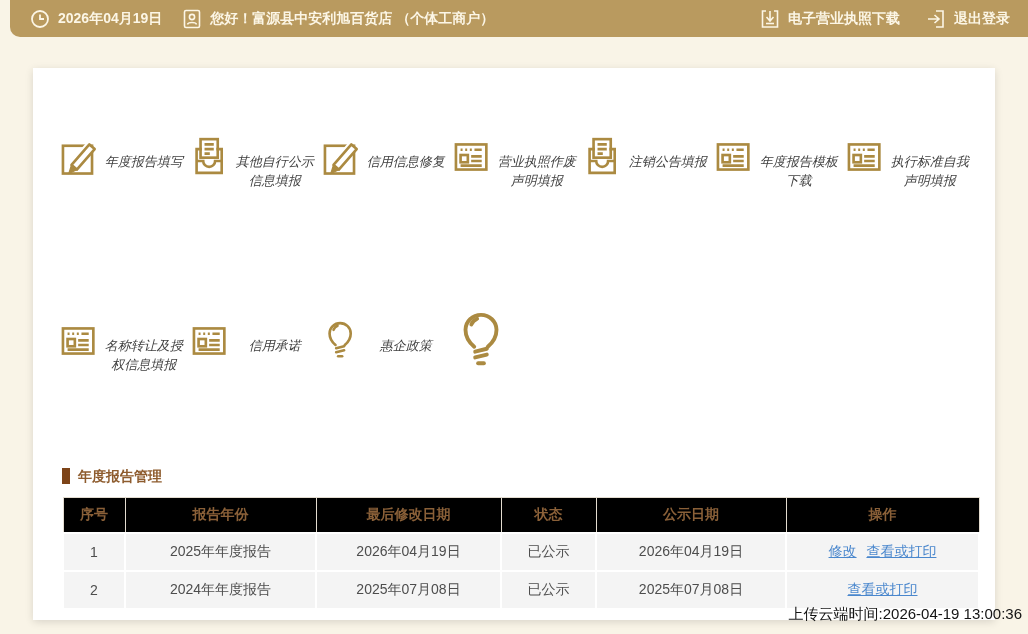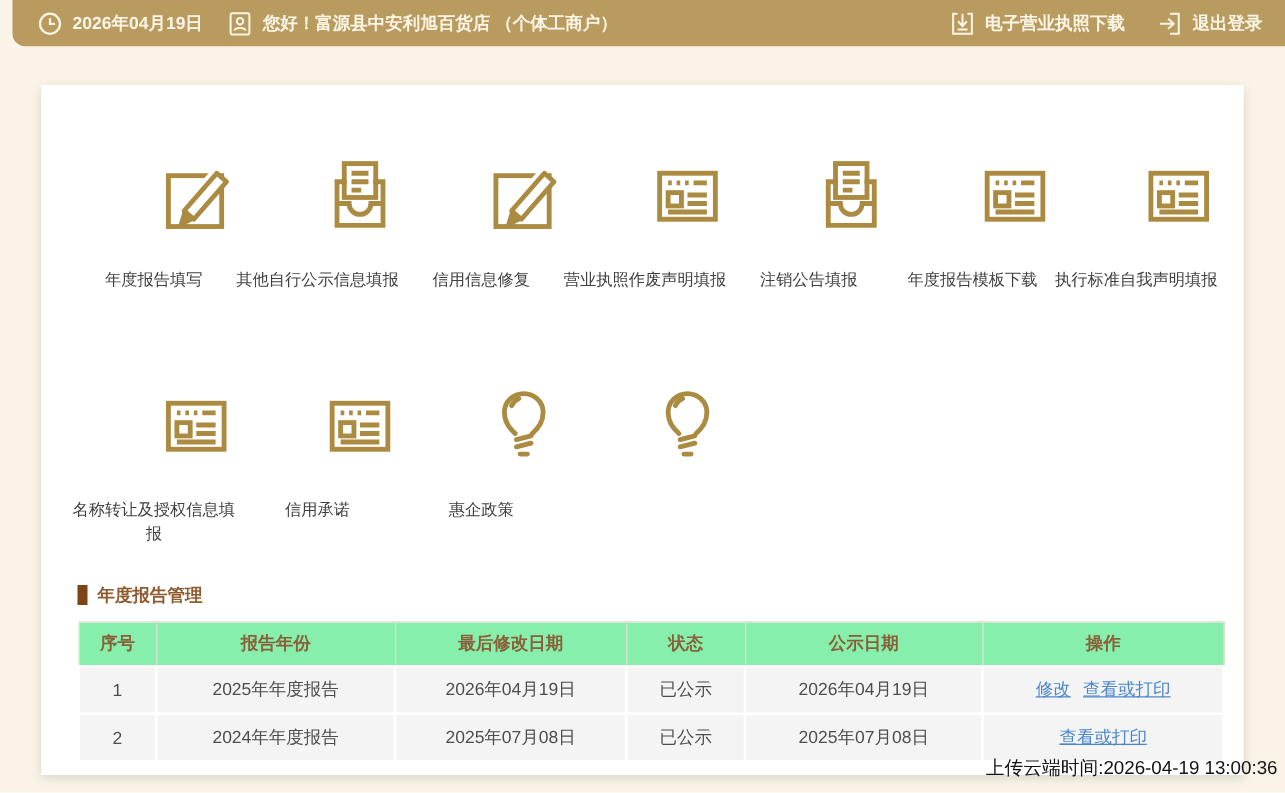--- a/index.html
+++ b/index.html
@@ -25,41 +25,42 @@
   
   .card{
     position:absolute;left:33px;top:68px;width:962px;height:552px;
     background:#ffffff;box-shadow:0 2px 8px rgba(0,0,0,0.13);
   }
   
   .feat-row{position:absolute;left:24px;display:flex;}
   .feat-row.r1{top:58px;}
   .feat-row.r2{top:242px;}
   .feat-cell{
-    width:131px;display:flex;flex-direction:column;align-items:flex-end;
+    width:131px;display:flex;align-items:flex-start;
     cursor:pointer;
+    font-style:italic;
   }
   .feat-ico{width:62px;height:62px;display:block;}
   .feat-label{
     margin-top:26px;font-size:13px;line-height:19px;color:#3f3f3f;
     text-align:center;width:130px;word-break:break-all;
   }
   
   .section-head{
     position:absolute;left:29px;top:400px;display:flex;align-items:flex-start;
   }
   .section-bar{width:8px;height:16px;background:#7d4418;}
   .section-title{margin-left:8px;font-size:14px;font-weight:bold;color:#8e5c2e;}
   
   .rpt-table{
     position:absolute;left:29px;top:429px;width:916px;
     border-collapse:collapse;table-layout:fixed;font-size:14px;
   }
   .rpt-table th{
-    background:#86efac;color:#8a6038;font-weight:bold;height:32px;
+    background:#000000;color:#8a6038;font-weight:bold;height:32px;
     border:1px solid #e3dcd0;
   }
   .rpt-table td{
     background:#f4f4f4;color:#4d4d4d;height:34px;text-align:center;
     border:2px solid #ffffff;
   }
   col.c-no{width:62px;} col.c-year{width:191px;} col.c-mod{width:185px;}
   col.c-status{width:95px;} col.c-pub{width:190px;} col.c-op{width:193px;}
   .tbl-link{color:#4a87cd;text-decoration:underline;cursor:pointer;}
   .tbl-link + .tbl-link{margin-left:6px;}

